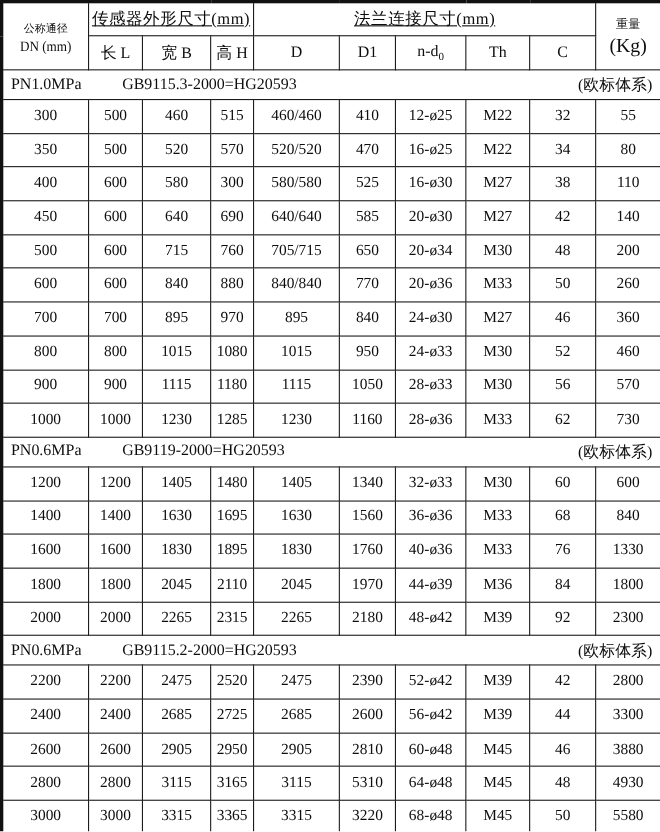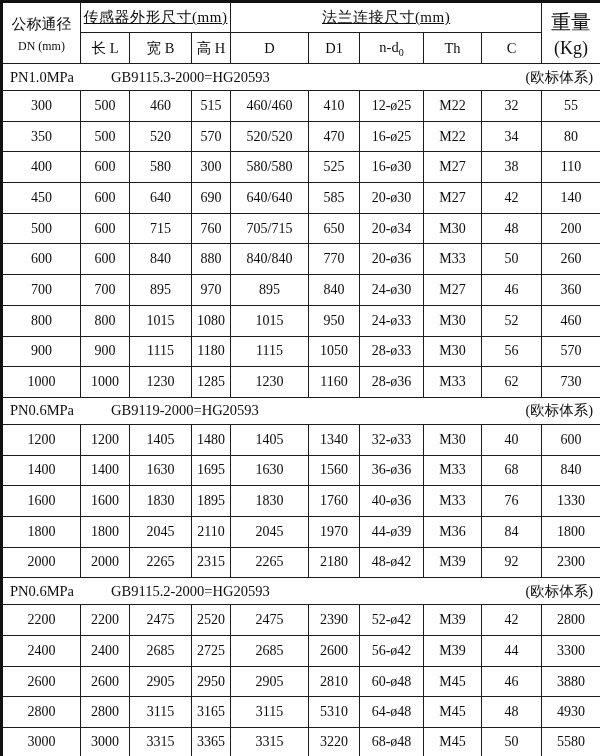--- a/index.html
+++ b/index.html
@@ -18,23 +18,23 @@
     font-weight:normal; padding:0;
     overflow:hidden; white-space:nowrap;
   }
   tr.head-row1 { height:31px; }
   tr.head-row2 { height:31px; }
   tr.section-row { height:27px; }
   tr.data-row { height:30.7px; }
   .group-label { font-size:15px; letter-spacing:0.5px;text-decoration:underline; }
   .sub-label { font-size:14.5px; }
   .sub-label sub { font-size:10px; }
-  .dn-cell .l1 { display:block; font-size:15px; line-height:1.5; margin-top:4px;font-family:Liberation Mono, monospace; }
+  .dn-cell .l1 { display:block; font-size:10px; line-height:1.5; margin-top:4px; }
   .dn-cell .l2 { display:block; font-size:13px; line-height:1.3; transform:scaleX(0.92); }
-  .wt-cell .l1 { display:block; font-size:20px; line-height:1.5; margin-top:1px; }
+  .wt-cell .l1 { display:block; font-size:11px; line-height:1.5; margin-top:1px; }
   .wt-cell .l2 { display:block; font-size:18px; line-height:1.3; }
   tr.data-row td { font-size:14px; }
   tr.section-row td {
     text-align:left; font-size:14.5px;
   }
   tr.section-row td .sec-wrap {
     display:flex; align-items:center; width:100%; padding:0 7px;font-family:Liberation Serif, serif;
   }
   .sec-standard { margin-left:37px; }
   .sec-note { margin-left:auto;text-align:center; }
@@ -221,21 +221,21 @@
         </tr>
         <tr class="data-row">
           <td>1200</td>
           <td>1200</td>
           <td>1405</td>
           <td>1480</td>
           <td>1405</td>
           <td>1340</td>
           <td>32-ø33</td>
           <td>M30</td>
-          <td>40</td>
+          <td>60</td>
           <td>600</td>
         </tr>
         <tr class="data-row">
           <td>1400</td>
           <td>1400</td>
           <td>1630</td>
           <td>1695</td>
           <td>1630</td>
           <td>1560</td>
           <td>36-ø36</td>

